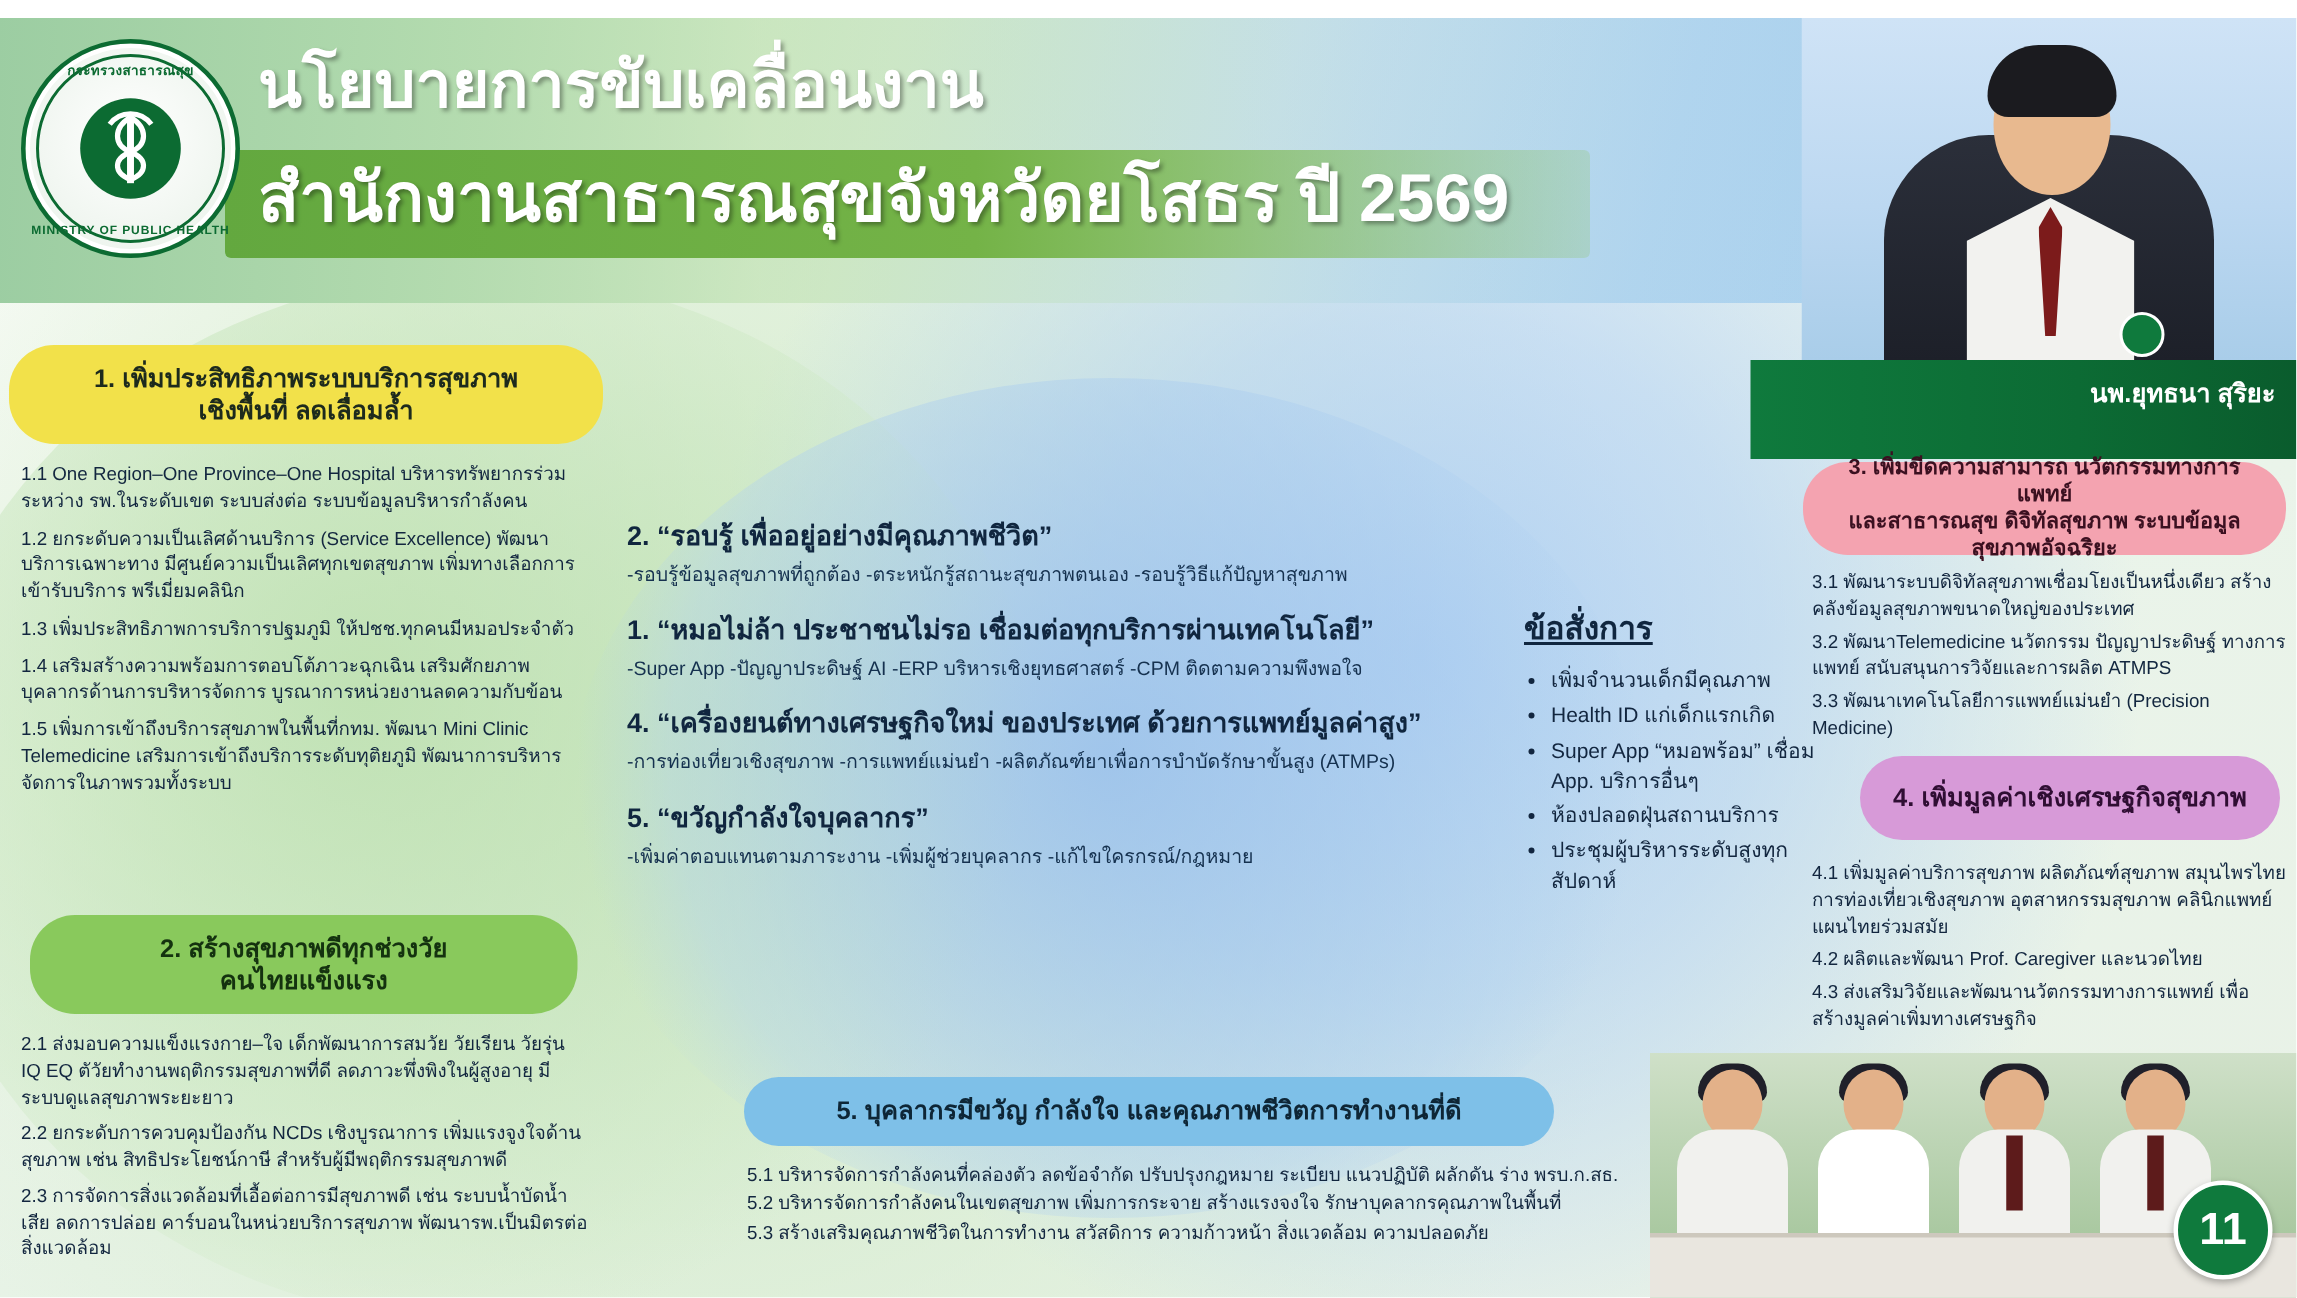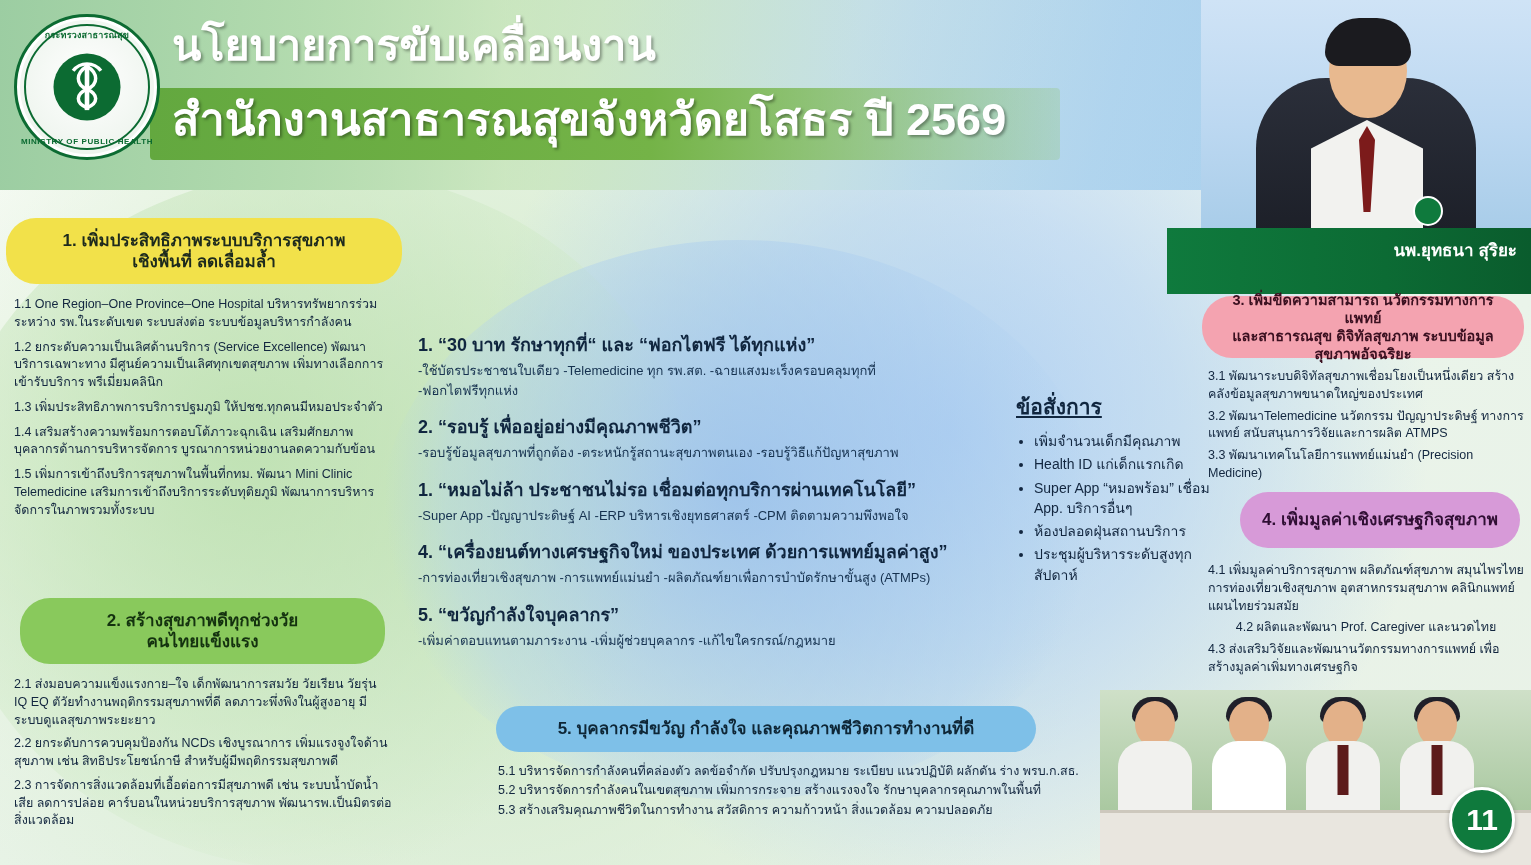--- a/index.html
+++ b/index.html
@@ -6,20 +6,21 @@
   body{
     width:1531px;height:865px;overflow:hidden;position:relative;
     font-family:"Liberation Sans", sans-serif;
     background:#ffffff;
   }
   #stage{position:absolute;inset:0;overflow:hidden;
     background:
       radial-gradient(circle at 62% 50%, rgba(168,203,245,0.85) 0%, rgba(168,203,245,0.55) 22%, rgba(202,226,248,0.0) 46%),
       radial-gradient(circle at 30% 58%, rgba(205,231,198,0.95) 0%, rgba(214,236,206,0.6) 30%, rgba(255,255,255,0) 55%),
       linear-gradient(160deg,#ffffff 0%,#f3f9f1 35%,#eaf4ea 60%,#e8f1e6 100%);
+    margin-top: 12px;
   }
   
   .header{position:absolute;left:0;top:0;width:1531px;height:190px;overflow:hidden;}
   .hdr-bg{position:absolute;left:0;top:0;width:1531px;height:190px;
     background:linear-gradient(105deg,#9ed2a4 0%,#bfe3b4 22%,#d4ecc8 38%,#cfe6e8 55%,#b7d9ef 72%,#a8cfee 100%);}
   .hdr-bg2{position:absolute;left:0;top:0;width:1531px;height:190px;
     background:linear-gradient(90deg, rgba(156,205,162,0.95) 0%, rgba(176,217,173,0.9) 18%, rgba(200,228,190,0.55) 33%, rgba(160,200,235,0.25) 60%, rgba(120,180,230,0.15) 100%);}
   .logo{position:absolute;left:14px;top:14px;width:140px;height:140px;border-radius:50%;
     background:radial-gradient(circle at 50% 45%,#ffffff 0%,#f2f7f2 55%,#e7f0e7 100%);
     border:3px solid #0c6b32;box-shadow:0 0 0 3px #ffffff inset;}
@@ -152,25 +153,20 @@
   <div class="pill p2" style="white-space:pre-line;">2. สร้างสุขภาพดีทุกช่วงวัย
 คนไทยแข็งแรง</div>
   <div class="body-txt t2">
     <div style="margin-bottom:6px;">2.1 ส่งมอบความแข็งแรงกาย–ใจ เด็กพัฒนาการสมวัย วัยเรียน วัยรุ่น IQ EQ ตัวัยทำงานพฤติกรรมสุขภาพที่ดี ลดภาวะพึ่งพิงในผู้สูงอายุ มีระบบดูแลสุขภาพระยะยาว</div>
     <div style="margin-bottom:6px;">2.2 ยกระดับการควบคุมป้องกัน NCDs เชิงบูรณาการ เพิ่มแรงจูงใจด้านสุขภาพ เช่น สิทธิประโยชน์กาษี สำหรับผู้มีพฤติกรรมสุขภาพดี</div>
     <div>2.3 การจัดการสิ่งแวดล้อมที่เอื้อต่อการมีสุขภาพดี เช่น ระบบน้ำบัดน้ำเสีย ลดการปล่อย คาร์บอนในหน่วยบริการสุขภาพ พัฒนารพ.เป็นมิตรต่อสิ่งแวดล้อม</div>
   </div>
 
   <div class="center">
     <div>
-      <p class="c-h">1. “30 บาท รักษาทุกที่“ และ “ฟอกไตฟรี ได้ทุกแห่ง”</p>
-      <p class="c-s" style="white-space:pre-line;">-ใช้บัตรประชาชนใบเดียว   -Telemedicine ทุก รพ.สต.   -ฉายแสงมะเร็งครอบคลุมทุกที่
--ฟอกไตฟรีทุกแห่ง</p>
-    </div>
-    <div>
       <p class="c-h">2. “รอบรู้ เพื่ออยู่อย่างมีคุณภาพชีวิต”</p>
       <p class="c-s">-รอบรู้ข้อมูลสุขภาพที่ถูกต้อง   -ตระหนักรู้สถานะสุขภาพตนเอง   -รอบรู้วิธีแก้ปัญหาสุขภาพ</p>
     </div>
     <div>
       <p class="c-h">1. “หมอไม่ล้า ประชาชนไม่รอ เชื่อมต่อทุกบริการผ่านเทคโนโลยี”</p>
       <p class="c-s">-Super App   -ปัญญาประดิษฐ์ AI   -ERP บริหารเชิงยุทธศาสตร์   -CPM ติดตามความพึงพอใจ</p>
     </div>
     <div>
       <p class="c-h">4. “เครื่องยนต์ทางเศรษฐกิจใหม่ ของประเทศ ด้วยการแพทย์มูลค่าสูง”</p>
       <p class="c-s">-การท่องเที่ยวเชิงสุขภาพ   -การแพทย์แม่นยำ   -ผลิตภัณฑ์ยาเพื่อการบำบัดรักษาขั้นสูง (ATMPs)</p>
@@ -196,21 +192,21 @@
 และสาธารณสุข ดิจิทัลสุขภาพ ระบบข้อมูลสุขภาพอัจฉริยะ</div>
   <div class="body-txt t3">
     <div style="margin-bottom:4px;">3.1 พัฒนาระบบดิจิทัลสุขภาพเชื่อมโยงเป็นหนึ่งเดียว สร้างคลังข้อมูลสุขภาพขนาดใหญ่ของประเทศ</div>
     <div style="margin-bottom:4px;">3.2 พัฒนาTelemedicine นวัตกรรม ปัญญาประดิษฐ์ ทางการแพทย์ สนับสนุนการวิจัยและการผลิต ATMPS</div>
     <div>3.3 พัฒนาเทคโนโลยีการแพทย์แม่นยำ (Precision Medicine)</div>
   </div>
 
   <div class="pill p4">4. เพิ่มมูลค่าเชิงเศรษฐกิจสุขภาพ</div>
   <div class="body-txt t4">
     <div style="margin-bottom:4px;">4.1 เพิ่มมูลค่าบริการสุขภาพ ผลิตภัณฑ์สุขภาพ สมุนไพรไทย การท่องเที่ยวเชิงสุขภาพ อุตสาหกรรมสุขภาพ คลินิกแพทย์แผนไทยร่วมสมัย</div>
-    <div style="margin-bottom:4px;text-align:center;">4.2 ผลิตและพัฒนา Prof. Caregiver และนวดไทย</div>
+    <div style="margin-bottom:4px;">4.2 ผลิตและพัฒนา Prof. Caregiver และนวดไทย</div>
     <div>4.3 ส่งเสริมวิจัยและพัฒนานวัตกรรมทางการแพทย์ เพื่อสร้างมูลค่าเพิ่มทางเศรษฐกิจ</div>
   </div>
 
   <div class="pill p5">5. บุคลากรมีขวัญ กำลังใจ และคุณภาพชีวิตการทำงานที่ดี</div>
   <div class="body-txt t5">
     <div>5.1 บริหารจัดการกำลังคนที่คล่องตัว ลดข้อจำกัด ปรับปรุงกฎหมาย ระเบียบ แนวปฏิบัติ ผลักดัน ร่าง พรบ.ก.สธ.</div>
     <div>5.2 บริหารจัดการกำลังคนในเขตสุขภาพ เพิ่มการกระจาย สร้างแรงจงใจ รักษาบุคลากรคุณภาพในพื้นที่</div>
     <div>5.3 สร้างเสริมคุณภาพชีวิตในการทำงาน สวัสดิการ ความก้าวหน้า สิ่งแวดล้อม ความปลอดภัย</div>
   </div>
 

